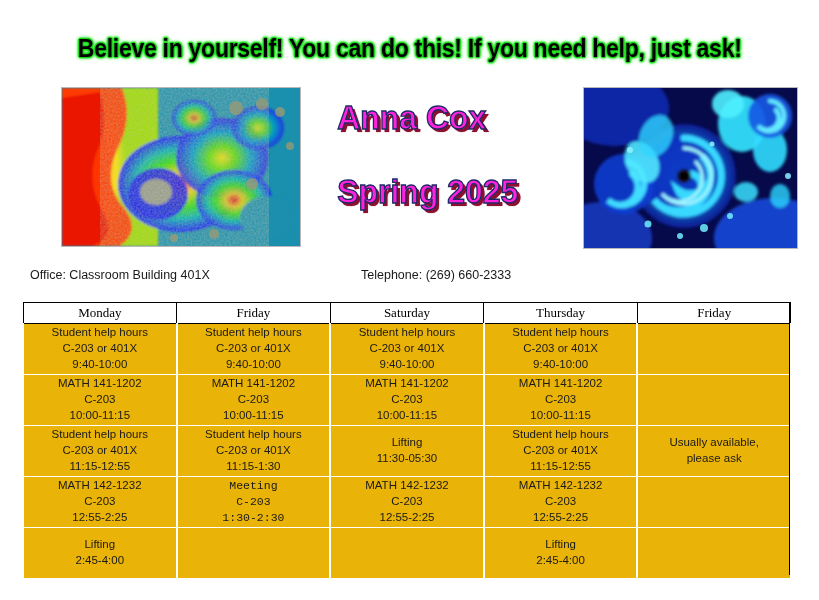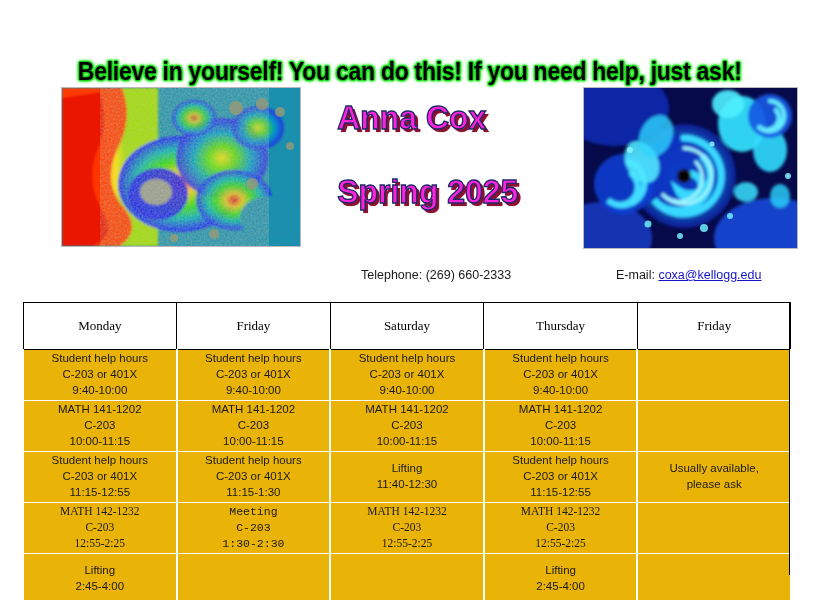--- a/index.html
+++ b/index.html
@@ -10,21 +10,20 @@
     overflow:hidden;
     position:relative;
   }
 
   
   .banner{
     position:absolute;
     left:0; top:34px;
     width:819px;
     text-align:center;
-    margin-top:23px;
   }
   .banner-text{
     display:inline-block;
     font-family:"Liberation Sans", sans-serif;
     font-weight:bold;
     font-size:25px;
     letter-spacing:-0.3px;
     color:#000000;
     transform:scaleX(0.92);
     transform-origin:center;
@@ -108,39 +107,39 @@
   table.sched col{ width:153.6px; }
   table.sched th{
     border:1px solid #000000;
     height:20px;
     font-family:"Liberation Serif", serif;
     font-weight:normal;
     font-size:13px;
     color:#000000;
     background:#ffffff;
     text-align:center;
-    padding:13px;
+    padding:0;
   }
   table.sched td{
     border:0;
     height:50px;
     vertical-align:middle;
     text-align:center;
     font-size:11.5px;
     line-height:1.38;
     color:#1a1a1a;
     padding:0 2px;
     background:#eab308;
   }
   table.sched td.filled{ border-left:2px solid #ffffff; border-right:2px solid #ffffff;
                          border-top:1px solid #ffffff; border-bottom:1px solid #ffffff; }
   td.c-yellow{ background:#ffff00; }
   td.c-blue{   background:#b8cce4; }
   td.c-orange{ background:#fac975; }
-  td.c-green{  background:#c3d9b0;font-family:Liberation Serif, serif; }
+  td.c-green{  background:#c3d9b0; }
   td.c-red{    background:#f79a93;font-family:Liberation Mono, monospace; }
   td.c-magenta{ background:#ff00ff; }
   td.c-empty{  background:#ffffff; }
   .cline{ display:block; }
   
   .sched-wrap:after{
     content:"";
     position:absolute;
     right:0; top:0;
     width:1px; height:273px;
@@ -278,25 +277,22 @@
       <circle cx="64" cy="136" r="3.5" fill="#6ff0ff"></circle>
       <circle cx="146" cy="128" r="3" fill="#6ff0ff"></circle>
       <circle cx="46" cy="62" r="3" fill="#8ff4ff"></circle>
       <circle cx="128" cy="56" r="2.5" fill="#8ff4ff"></circle>
       <circle cx="204" cy="88" r="3" fill="#8ff4ff"></circle>
     </g>
   </svg>
 </div>
 
 <div class="contact">
+  <span class="seg" id="contact-office">Office: Classroom Building 401X</span>
   <span class="seg" id="contact-phone">Telephone: (269) 660-2333</span>
-  <span class="seg" id="contact-email">
-    <span>E-mail:</span>
-    <span id="email-link">coxa@kellogg.edu</span>
-  </span>
 </div>
 
 <div class="sched-wrap">
   <table class="sched">
     <colgroup>
         <col>
         <col>
         <col>
         <col>
         <col>
@@ -363,21 +359,21 @@
             <span class="cline">C-203 or 401X</span>
             <span class="cline">11:15-12:55</span>
           </td>
           <td class="filled c-yellow">
             <span class="cline">Student help hours</span>
             <span class="cline">C-203 or 401X</span>
             <span class="cline">11:15-1:30</span>
           </td>
           <td class="filled c-orange">
             <span class="cline">Lifting</span>
-            <span class="cline">11:40-12:30</span>
+            <span class="cline">11:30-05:30</span>
           </td>
           <td class="filled c-yellow">
             <span class="cline">Student help hours</span>
             <span class="cline">C-203 or 401X</span>
             <span class="cline">11:15-12:55</span>
           </td>
           <td class="filled c-magenta">
             <span class="cline">Usually available,</span>
             <span class="cline">please ask</span>
           </td>

